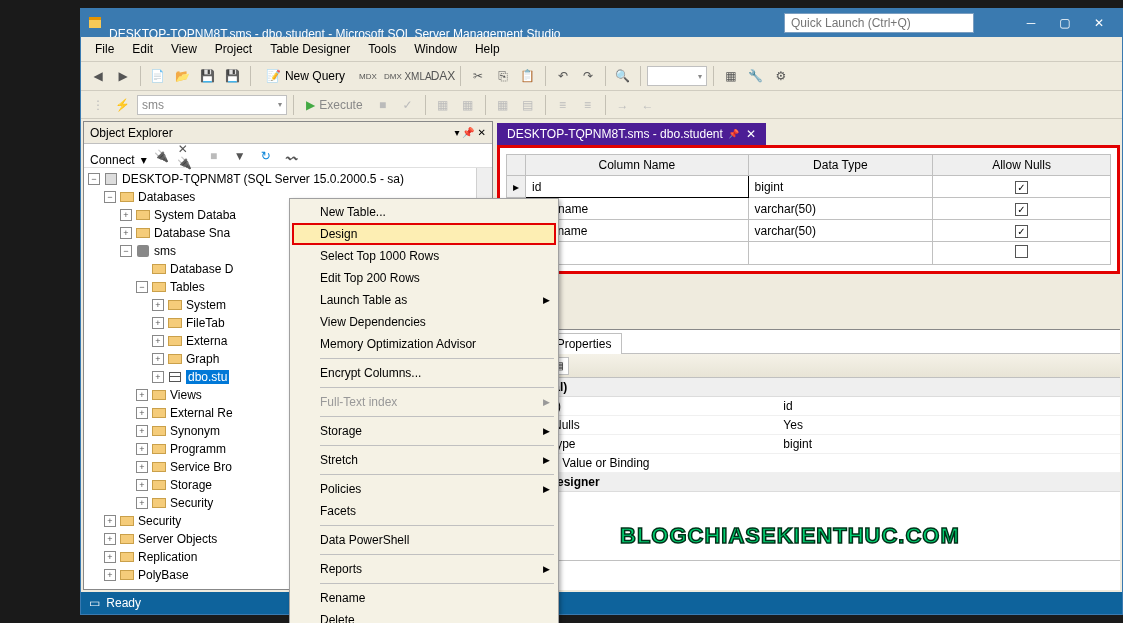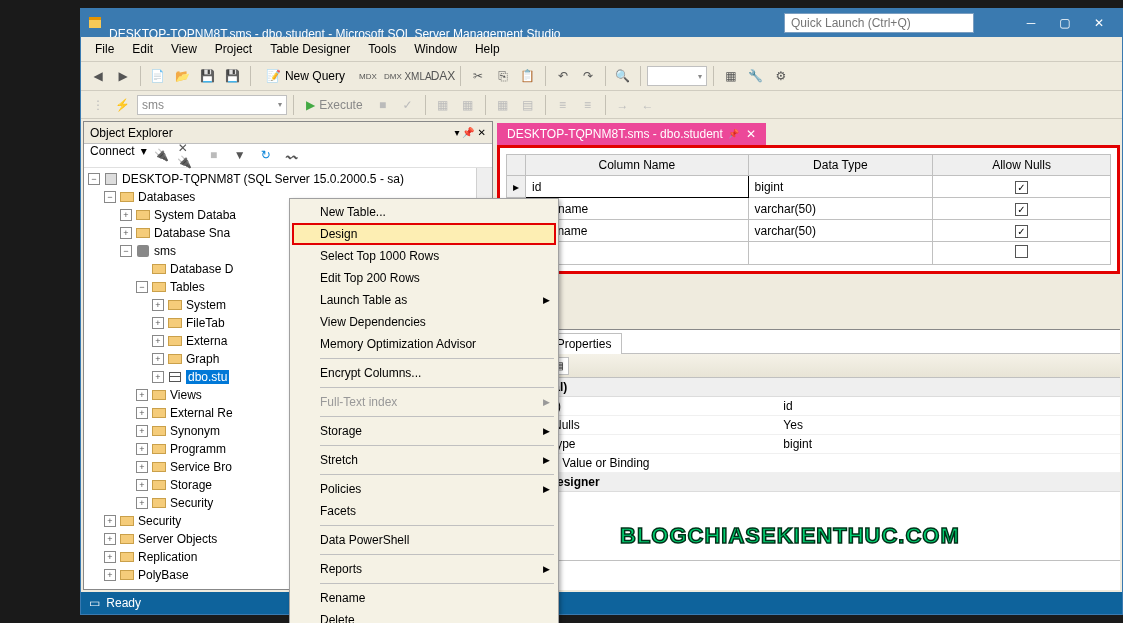--- a/index.html
+++ b/index.html
@@ -27,37 +27,37 @@
 .combo .arrow { margin-left: auto; font-size: 8px; }
 .execute { padding: 2px 6px; display: flex; align-items: center; gap: 4px; color: #888; }
 
 .body { flex: 1; display: flex; overflow: hidden; }
 
 .panel { background: #fff; border: 1px solid #888; display: flex; flex-direction: column; }
 .panel-title { height: 22px; background: #efebde; display: flex; align-items: center; padding: 0 6px; border-bottom: 1px solid #c0c0c0; }
 .panel-title .pin { margin-left: auto; font-size: 10px; }
 
 .explorer { width: 410px; margin: 2px; }
-.connectbar { height: 24px; display: flex; align-items: flex-start; padding: 0 6px; gap: 4px; border-bottom: 1px solid #e0e0e0; }
+.connectbar { height: 24px; display: flex; align-items: flex-end; padding: 0 6px; gap: 4px; border-bottom: 1px solid #e0e0e0; }
 .connectbar .lbl { margin-right: 2px; }
 .tree { flex: 1; overflow: auto; padding: 2px 0; position: relative; }
 .treerow { display: flex; align-items: center; height: 18px; padding-right: 4px; white-space: nowrap; }
 .treerow .exp { width: 12px; height: 12px; border: 1px solid #888; display: flex; align-items: center; justify-content: center; font-size: 9px; line-height: 1; color: #555; margin-right: 3px; cursor: pointer; }
 .treerow .noexp { width: 12px; margin-right: 3px; }
 .treerow .nicon { width: 16px; height: 14px; margin-right: 3px; display: flex; align-items: center; justify-content: center; }
 .treerow.selected .lbl { background: #0078d7; color: #fff; padding: 0 2px; }
 .folder { background: #f5cc7a; border: 1px solid #caa04a; width: 14px; height: 10px; }
 .dbicon { width: 12px; height: 12px; background: #888; border-radius: 2px; }
 .tableicon { width: 12px; height: 10px; background: #fff; border: 1px solid #555; position: relative; }
 .tableicon::before { content: ""; position: absolute; top: 3px; left: 0; right: 0; height: 1px; background: #555; }
 .servericon { width: 12px; height: 12px; background: #ddd; border: 1px solid #888; }
 
 .main { flex: 1; display: flex; flex-direction: column; margin: 2px; }
 .doctab { height: 24px; background: #efebde; display: flex; align-items: flex-end; }
-.doctab .tab { background: #ec4899; color: #fff; padding: 4px 10px; display: flex; align-items: center; gap: 6px; font-size: 11px; justify-content: flex-end; }
+.doctab .tab { background: #4c1d95; color: #fff; padding: 4px 10px; display: flex; align-items: center; gap: 6px; font-size: 11px; justify-content: flex-end; }
 .doctab .tab .pin { font-size: 9px; }
 .doctab .tab .close { cursor: pointer; }
 
 .designer { flex: 0 0 auto; background: #fff; padding: 6px; border-top: 1px solid #888; }
 .redbox { border: 3px solid #e20000; }
 .dtable { width: 100%; border-collapse: collapse; }
 .dtable th { background: #efefef; border: 1px solid #c0c0c0; padding: 3px 6px; text-align: center; font-weight: normal; }
 .dtable td { border: 1px solid #c0c0c0; padding: 3px 6px; height: 22px; }
 .rowhead { width: 18px; background: #efefef; text-align: center; }
 .chk { width: 13px; height: 13px; border: 1px solid #555; display: inline-flex; align-items: center; justify-content: center; font-size: 10px; }

